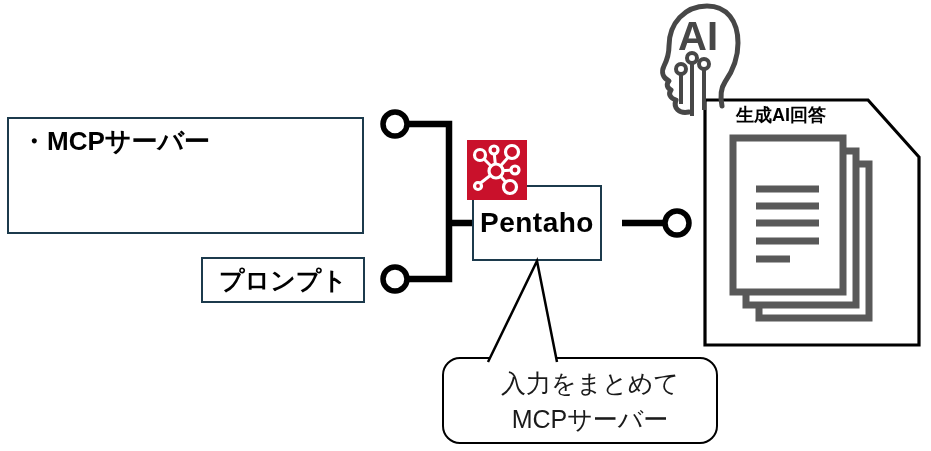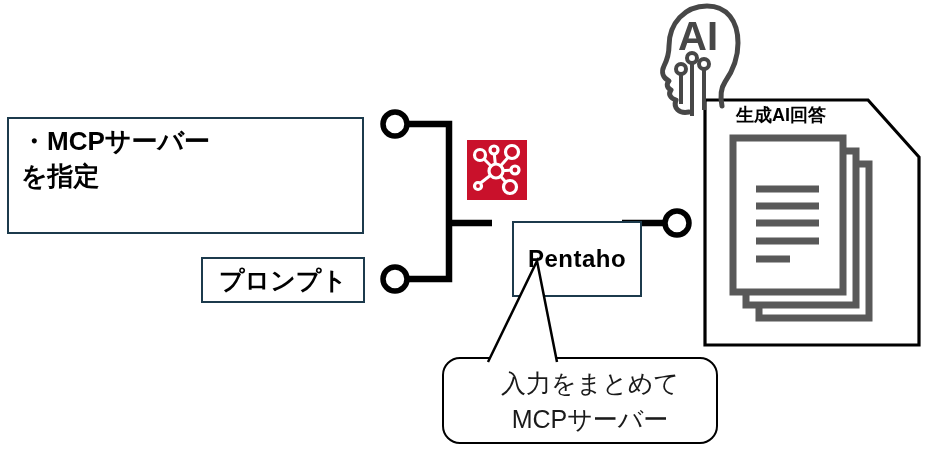--- a/index.html
+++ b/index.html
@@ -21,25 +21,24 @@
     z-index:2;
     margin-top:47px;
   }
   #prompt-box{
     left:201px;top:257px;width:164px;height:46px;
     font-size:25px;
     display:flex;align-items:center;justify-content:center;
     z-index:2;
   }
   #pentaho-box{
-    left:512px;top:185px;width:130px;height:76px;
-    font-size:24px;letter-spacing:0.5px;
+    left:472px;top:185px;width:130px;height:76px;
+    font-size:28px;letter-spacing:0.5px;
     display:flex;align-items:center;justify-content:center;
     z-index:2;
-    margin-top:36px;
   }
   #connector-layer{left:0;top:0;z-index:1;}
   #pentaho-icon{left:467px;top:140px;z-index:3;}
   #ai-head{left:646px;top:2px;z-index:2;}
   #doc-label{
     left:714px;top:103px;
     font-size:18px;font-weight:bold;color:#000000;
     z-index:2;white-space:nowrap;margin-left:22px;
   }
   #callout-bubble{
@@ -86,21 +85,20 @@
         <line x1="756" y1="206" x2="819" y2="206"></line>
         <line x1="756" y1="223" x2="819" y2="223"></line>
         <line x1="756" y1="241" x2="819" y2="241"></line>
         <line x1="756" y1="259" x2="790" y2="259"></line>
       </g>
     </g>
   </svg>
 
   <div id="input-box" class="abs teal-box">
     <div>・MCPサーバー</div>
-    <div>を指定</div>
   </div>
 
   <div id="prompt-box" class="abs teal-box">
     <span>プロンプト</span>
   </div>
 
   <div id="pentaho-box" class="abs teal-box">
     <span>Pentaho</span>
   </div>
 

